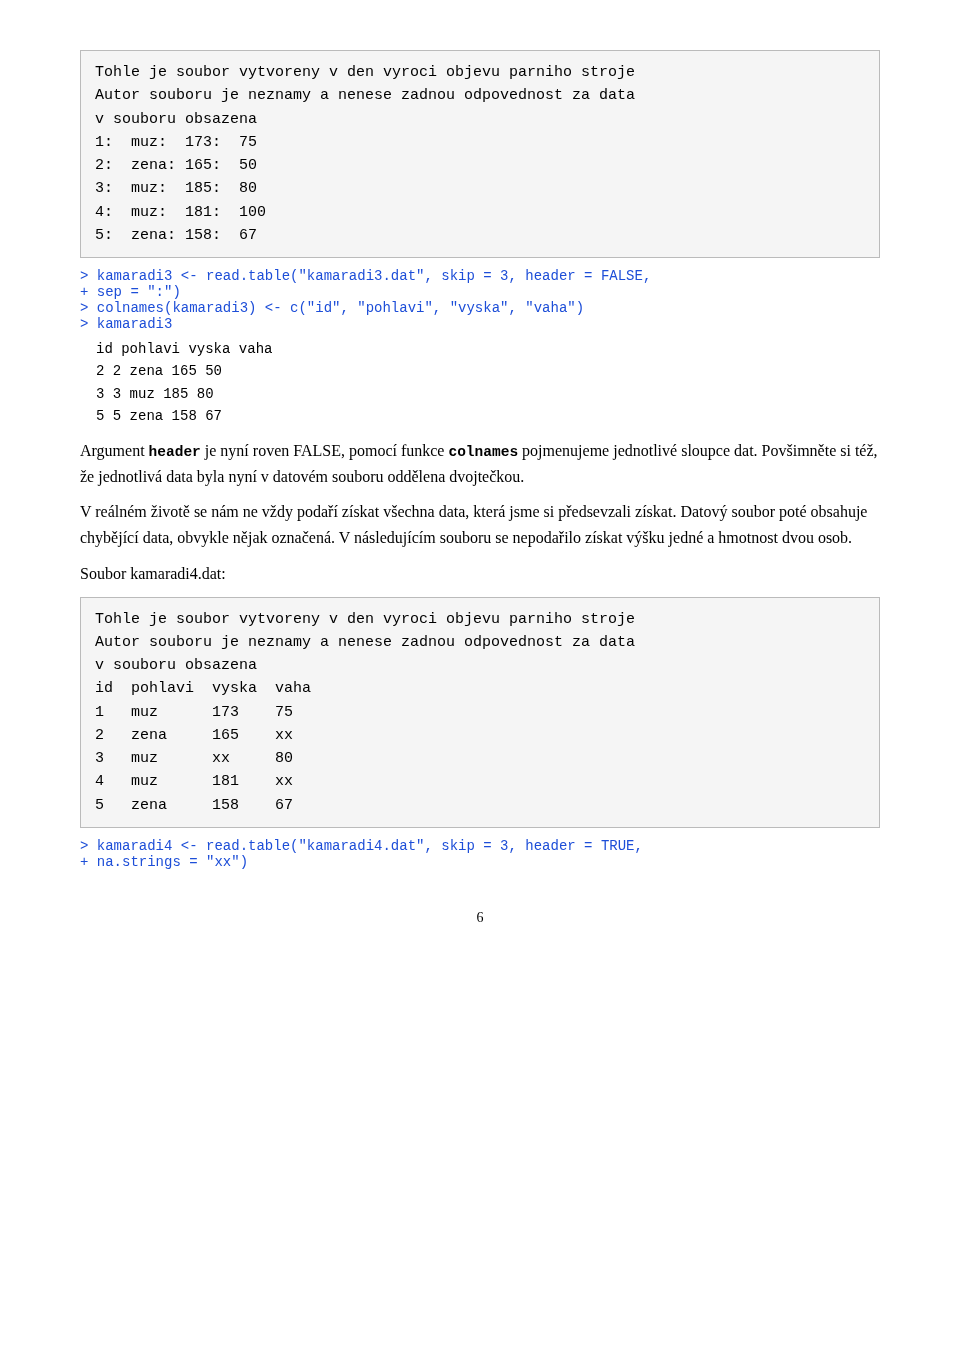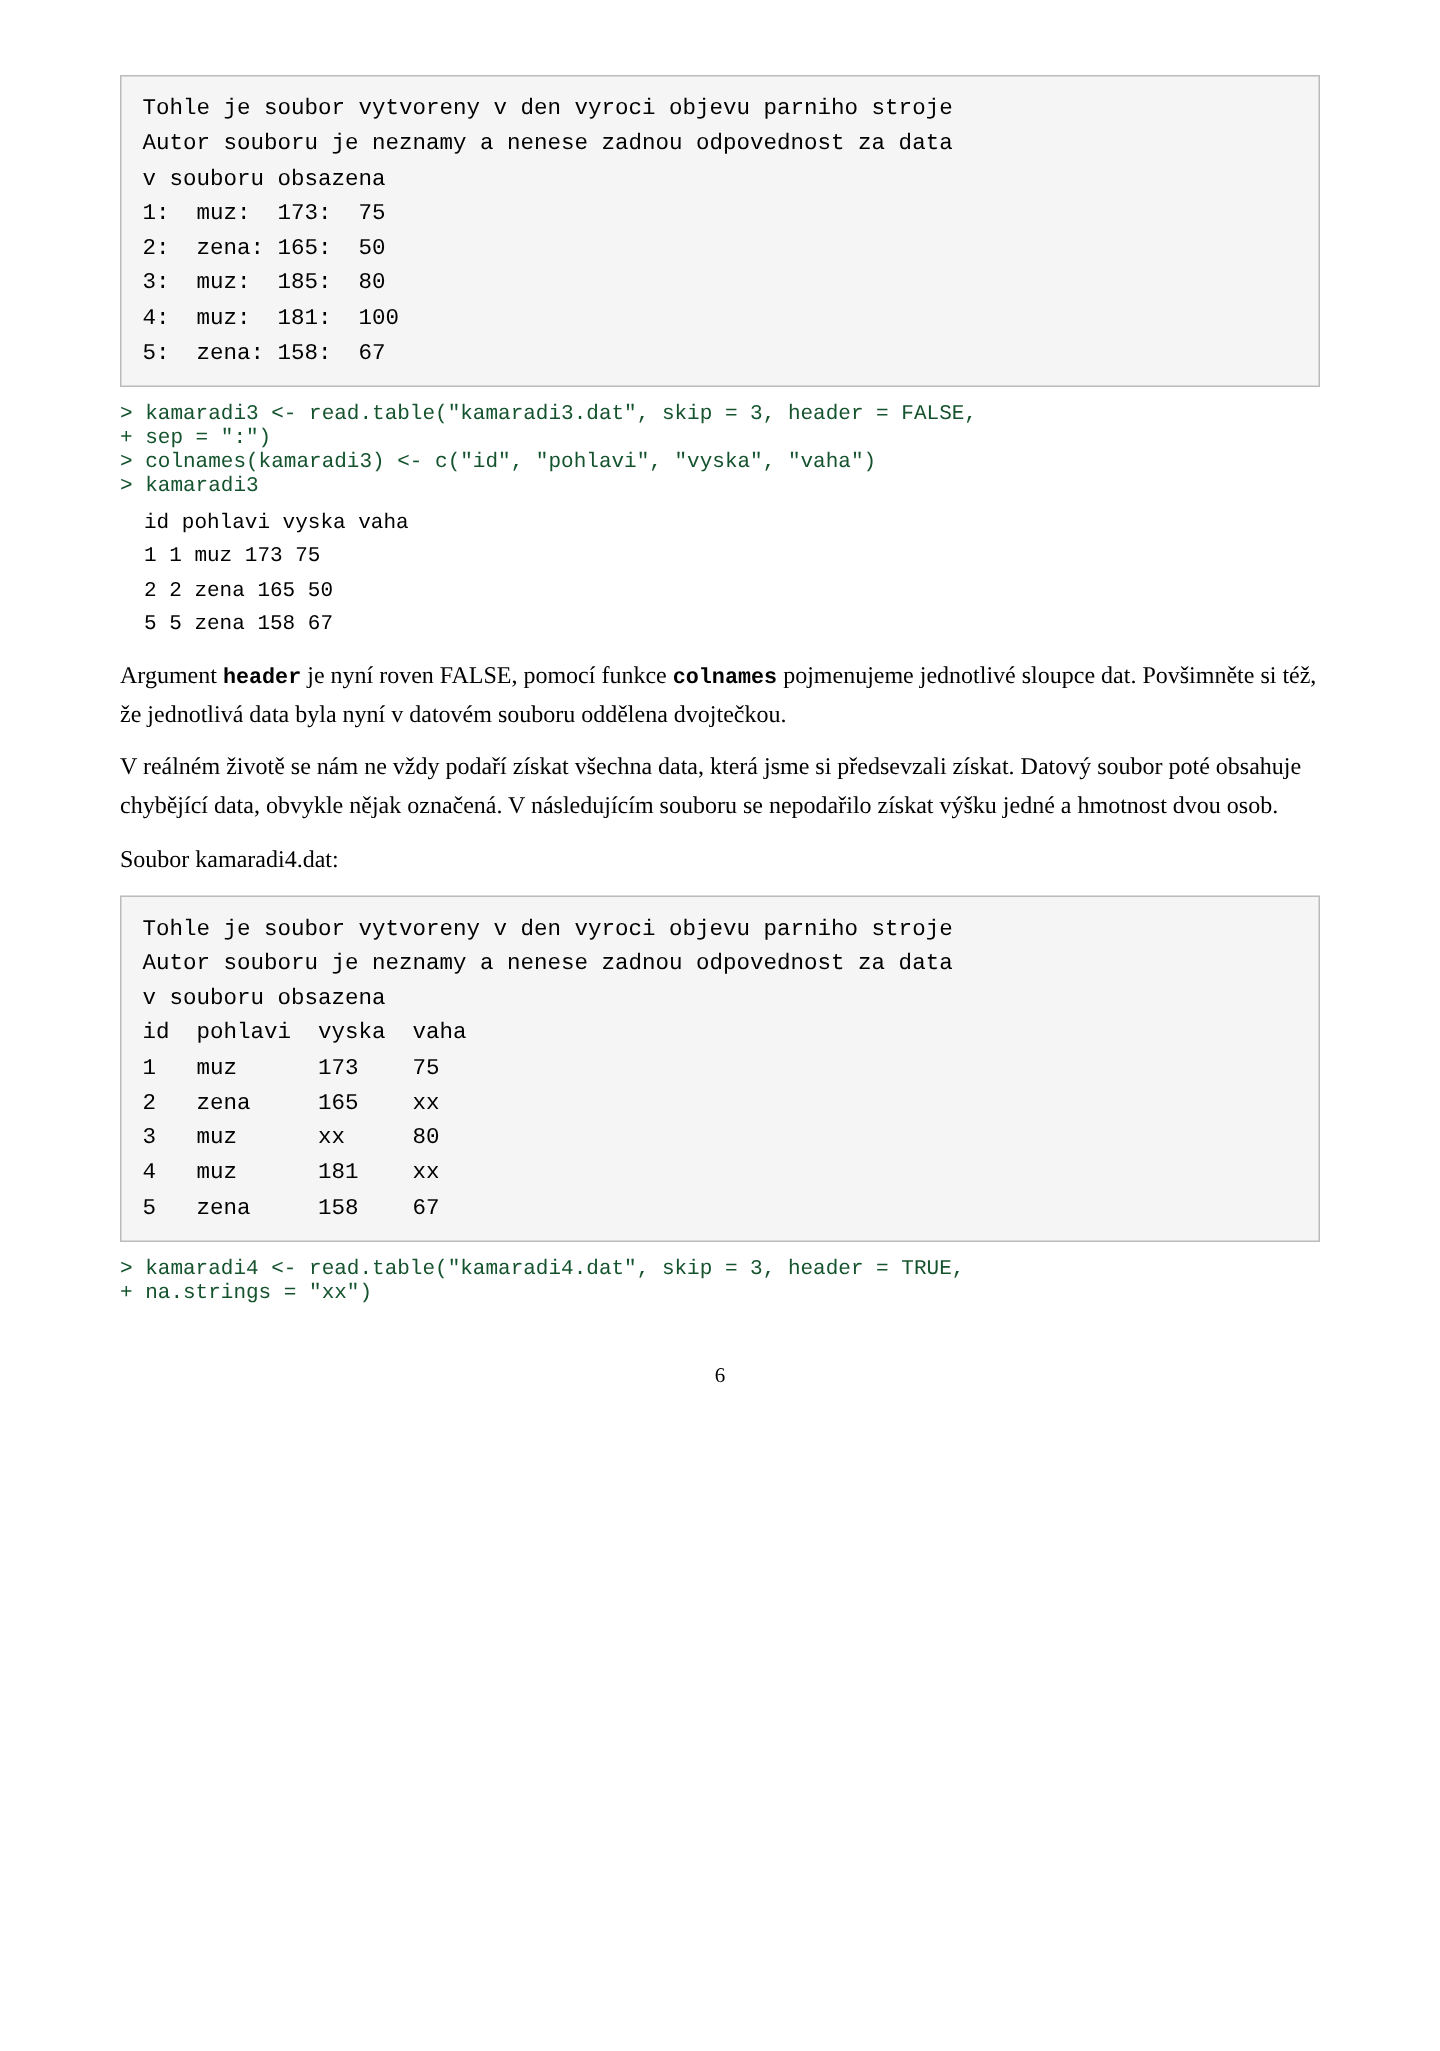--- a/index.html
+++ b/index.html
@@ -65,21 +65,21 @@
       font-family: "Courier New", Courier, monospace;
       font-size: 14.5px;
     }
 
     .bold {
       font-weight: bold;
       text-align: center;
     }
 
     .r-prompt {
-      color: #14532d;
+      color: #1d4ed8;
       font-family: "Courier New", Courier, monospace;
       font-size: 14px;
     }
   </style>
 </head>
 <body>
 
 <div class="page-content">
 
   <div class="file-box">Tohle je soubor vytvoreny v den vyroci objevu parniho stroje
@@ -92,22 +92,22 @@
 5:  zena: 158:  67</div>
 
 
   <div class="r-prompt">&gt; kamaradi3 &lt;- read.table("kamaradi3.dat", skip = 3, header = FALSE,</div>
   <div class="r-prompt">+      sep = ":")</div>
   <div class="r-prompt">&gt; colnames(kamaradi3) &lt;- c("id", "pohlavi", "vyska", "vaha")</div>
   <div class="r-prompt">&gt; kamaradi3</div>
 
   <div class="data-table">
     <div>  id  pohlavi vyska vaha</div>
-    <div>1  1      muz   173   75</div>
     <div>2  2     zena   165   50</div>
+    <div>3  3      muz   185   80</div>
     <div>5  5     zena   158   67</div>
   </div>
 
   <p>
     <span>Argument </span><span class="bold inline-code">header</span><span> je nyní roven FALSE, pomocí funkce </span><span class="bold inline-code">colnames</span><span> pojmenujeme jednotlivé sloupce dat. Povšimněte si též, že jednotlivá data byla nyní v datovém souboru oddělena dvojtečkou.</span>
   </p>
 
 
   <p>V reálném životě se nám ne vždy podaří získat všechna data, která jsme si předsevzali získat. Datový soubor poté obsahuje chybějící data, obvykle nějak označená. V následujícím souboru se nepodařilo získat výšku jedné a hmotnost dvou osob.</p>
 

